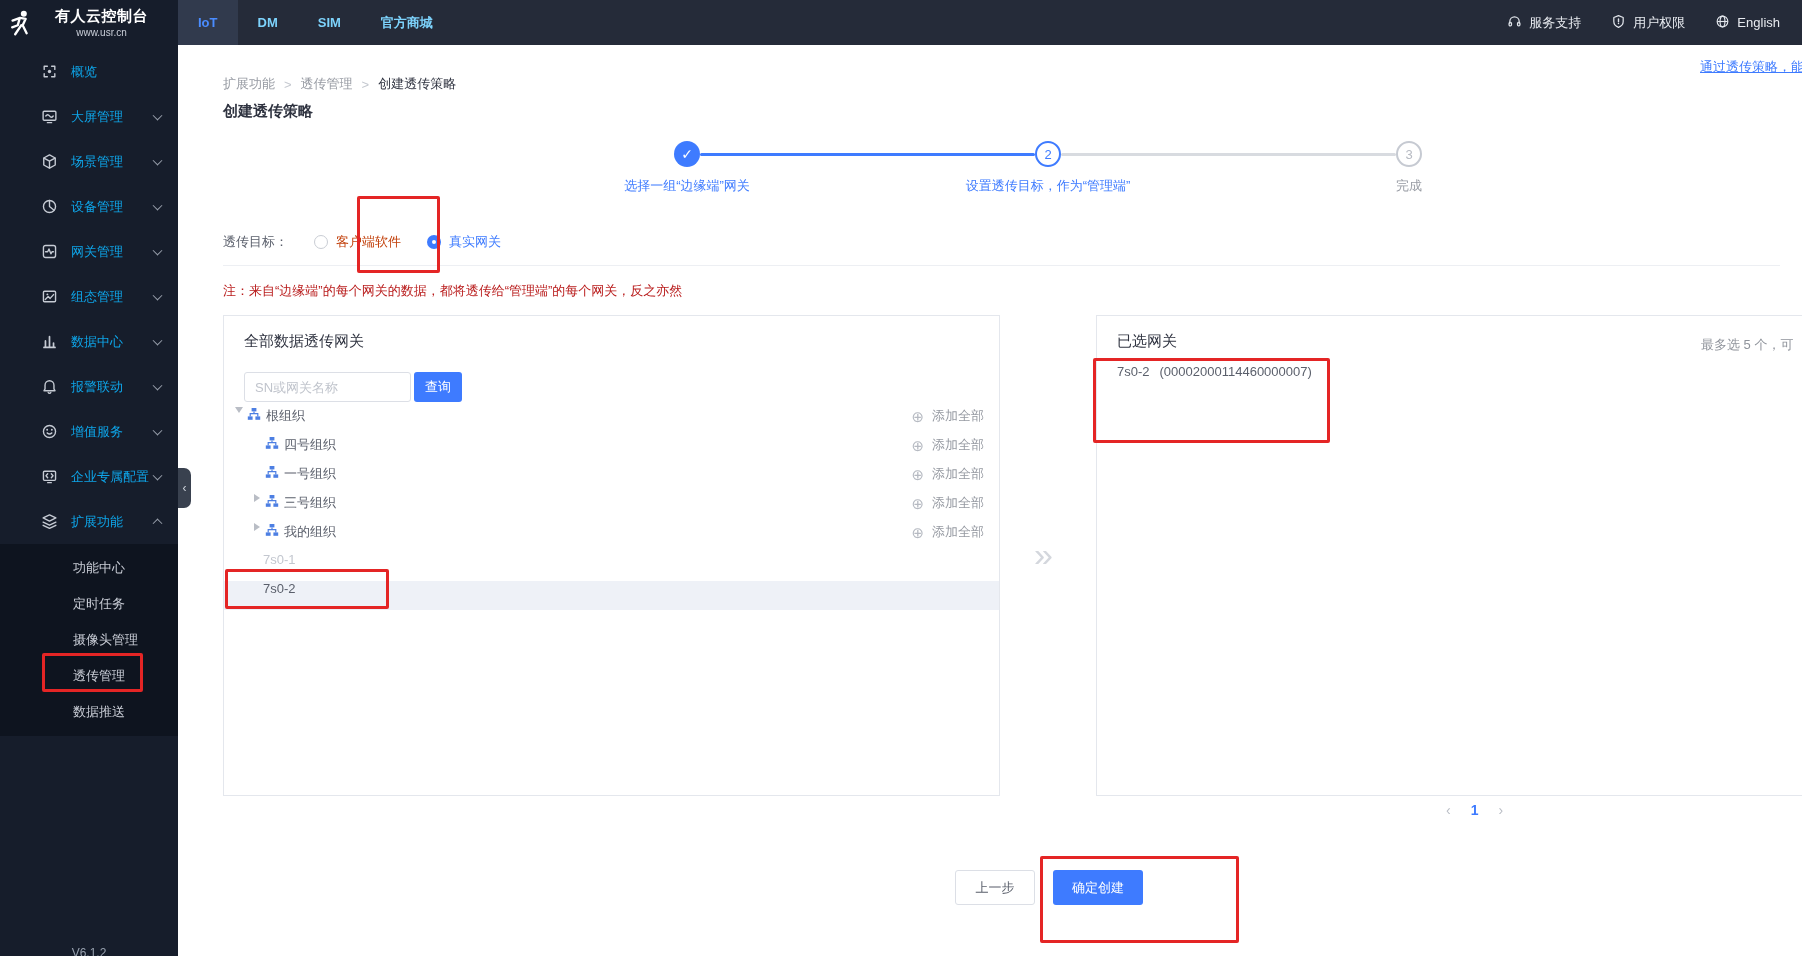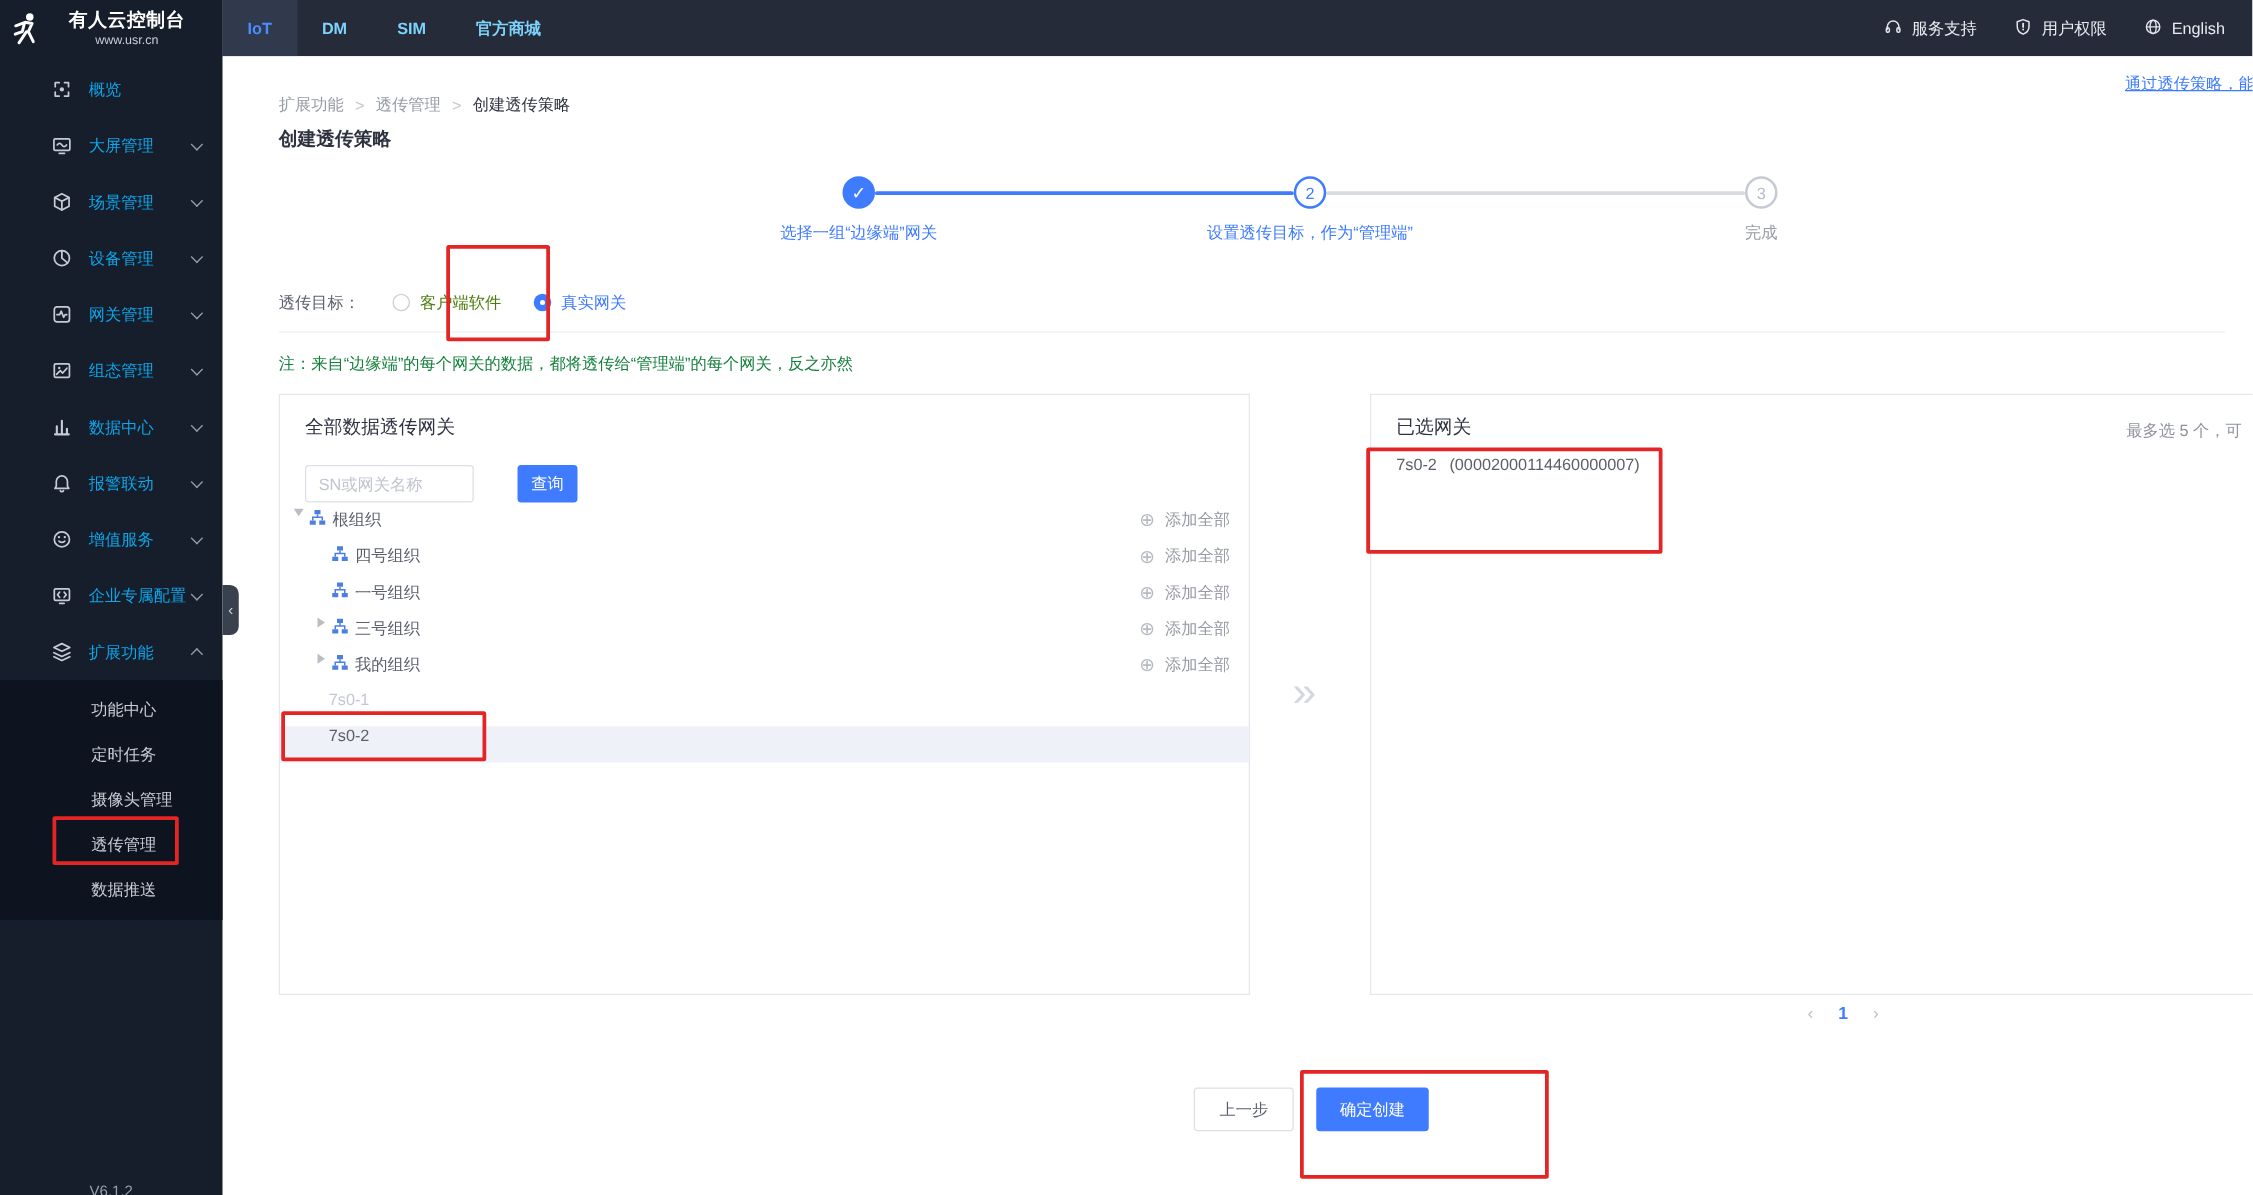--- a/index.html
+++ b/index.html
@@ -47,31 +47,31 @@
   .step-label{position:absolute;top:132px;transform:translateX(-50%);font-size:13px;white-space:nowrap}
   .step-label.done,.step-label.current{color:var(--accent)}
   .step-label.pending{color:#979ba3}
 
   .target-row{position:absolute;left:45px;top:185px;display:flex;align-items:center;font-size:13px;color:#5a5f6b;height:24px}
   .radio-opt{display:flex;align-items:center;gap:8px;margin-left:26px;cursor:pointer}
   .radio{width:14px;height:14px;border-radius:50%;box-sizing:border-box;position:relative}
   .radio.off{border:1px solid #c9cdd4;background:#fff}
   .radio.on{background:var(--accent)}
   .radio.on::after{content:"";position:absolute;left:5px;top:5px;width:4px;height:4px;border-radius:50%;background:#fff}
-  .radio-opt .opt-label{color:#4d7c0f}
+  .radio-opt .opt-label{color:#c2410c}
   .radio-opt.on .opt-label{color:var(--accent)}
 
   .divider{position:absolute;left:45px;top:220px;width:1557px;height:1px;background:#edeff3}
-  .note{position:absolute;left:45px;top:237px;font-size:13px;color:#15803d}
+  .note{position:absolute;left:45px;top:237px;font-size:13px;color:#b91c1c}
 
   .panel{position:absolute;top:270px;background:#fff;border:1px solid #e4e7ed;box-sizing:border-box}
   .panel.left{left:45px;width:777px;height:481px}
   .panel.right{left:918px;width:892px;height:481px}
   .panel-title{position:absolute;left:20px;top:16px;font-size:15px;font-weight:400;color:#2f3340}
-  .search-input{position:absolute;left:20px;top:56px;width:135px;height:30px;box-sizing:border-box;border:1px solid #dcdfe6;border-radius:3px;padding:0 10px;font-size:13px;color:#5a5f6b;font-family:inherit;outline:none}
+  .search-input{position:absolute;left:20px;top:56px;width:167px;height:30px;box-sizing:border-box;border:1px solid #dcdfe6;border-radius:3px;padding:0 10px;font-size:13px;color:#5a5f6b;font-family:inherit;outline:none}
   .search-input::placeholder{color:#c0c4cc}
   .search-btn{position:absolute;left:190px;top:56px;width:48px;height:30px;background:var(--accent);color:#fff;border:none;border-radius:3px;font-size:13px;font-family:inherit;cursor:pointer}
   .tree{position:absolute;left:0;top:91px;width:775px}
   .tree-row{display:flex;align-items:flex-start;height:29px;font-size:13px;color:#5a5f6b;cursor:pointer}
   .tree-row.selected{background:#eef1f7}
   .tree-row.muted .tree-label{color:#c3c7cf}
   .caret-slot{width:13px;display:flex;justify-content:center;align-items:center}
   .caret-down{width:0;height:0;border-left:4.5px solid transparent;border-right:4.5px solid transparent;border-top:6px solid #b9bdc5}
   .caret-right{width:0;height:0;border-top:4.5px solid transparent;border-bottom:4.5px solid transparent;border-left:6px solid #b9bdc5}
   .org-ico{width:14px;height:14px;margin:0 5px 0 2px;display:inline-flex}

